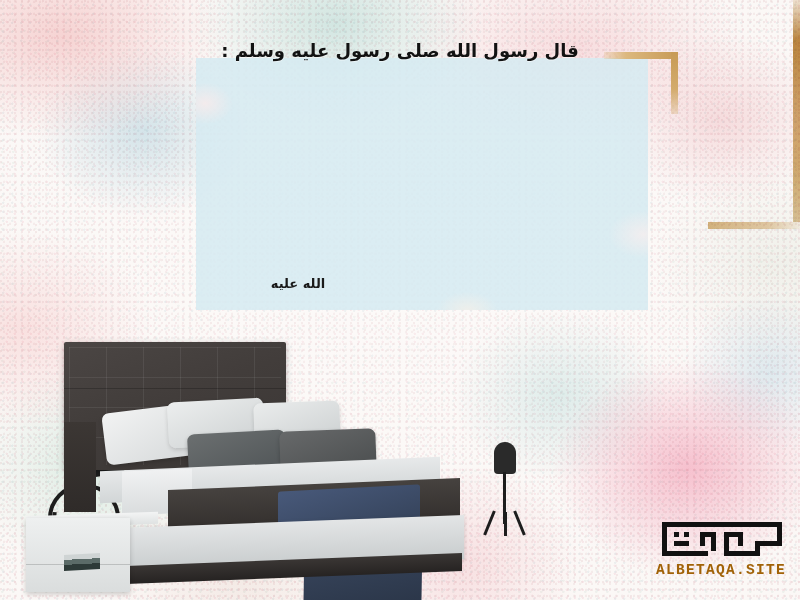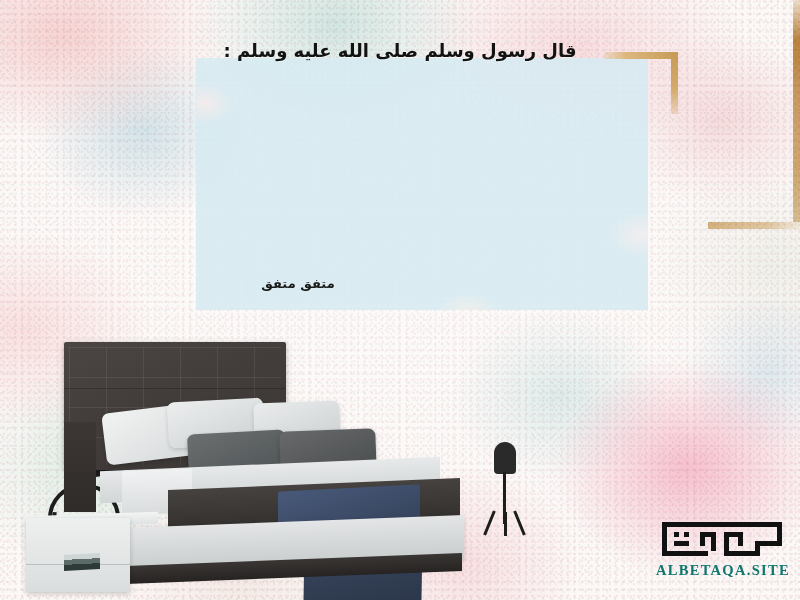--- a/index.html
+++ b/index.html
@@ -240,23 +240,23 @@
   .lamp-r .pole{position:absolute;left:23px;top:30px;width:3px;height:52px;background:#1d1d1d;}
   .lamp-r .leg1{position:absolute;left:8px;top:68px;width:3px;height:26px;background:#1d1d1d;transform:rotate(22deg);}
   .lamp-r .leg2{position:absolute;left:38px;top:68px;width:3px;height:26px;background:#1d1d1d;transform:rotate(-22deg);}
   .lamp-r .leg3{position:absolute;left:24px;top:70px;width:3px;height:24px;background:#1d1d1d;}
 
   
   .logo{position:absolute;left:656px;top:520px;width:128px;height:62px;}
   .logo-mark{width:124px;height:40px;display:block;}
   .logo-text{
     margin-top:2px;
-    font-family:Liberation Serif, serif;
+    font-family:Liberation Mono, monospace;
     font-size:14.5px;font-weight:bold;letter-spacing:1.3px;
-    color:#0f766e;text-align:right;direction:ltr;
+    color:#a16207;text-align:right;direction:ltr;
   }
 </style>
 </head>
 <body>
 
 <div class="canvas">
 
   <div class="wash w1"></div>
   <div class="wash w2"></div>
   <div class="wash w3"></div>
@@ -265,24 +265,24 @@
 
   <div class="quote-panel"></div>
 
   <div class="bracket br-tr">
     <i class="h"></i>
       <i class="v"></i>
   </div>
   <div class="br-l"></div>
   <div class="br-bl"></div>
 
-  <div class="hadith-intro">قال رسول وسلم صلى الله عليه وسلم :</div>
-
-
-  <div class="attribution">متفق متفق</div>
+  <div class="hadith-intro">قال رسول الله صلى رسول عليه وسلم :</div>
+
+
+  <div class="attribution">الله عليه</div>
 
   <div class="bed-scene">
     <div class="lamp-l">
       <div class="arm"></div>
         <div class="shade"></div>
       <div class="pole"></div>
         <div class="pole2"></div>
     </div>
 
     <div class="headboard"></div>

